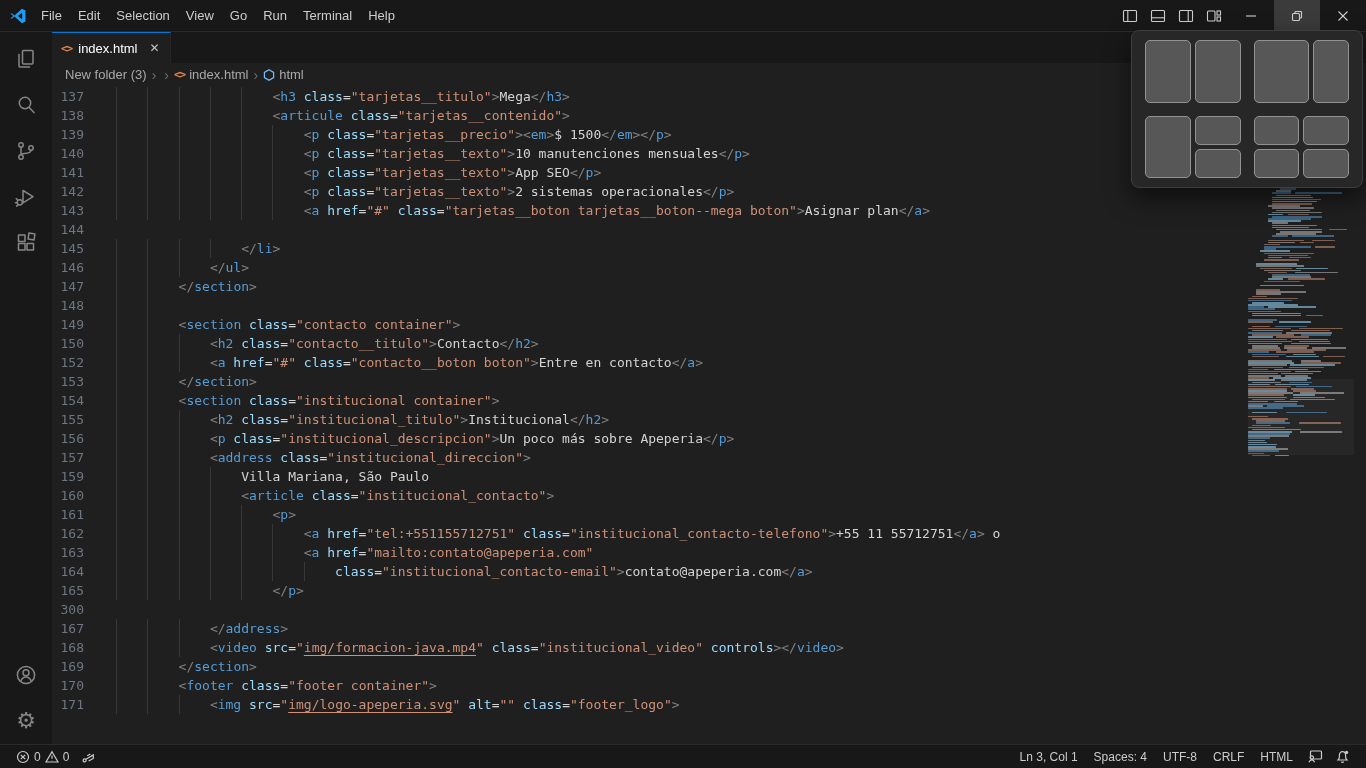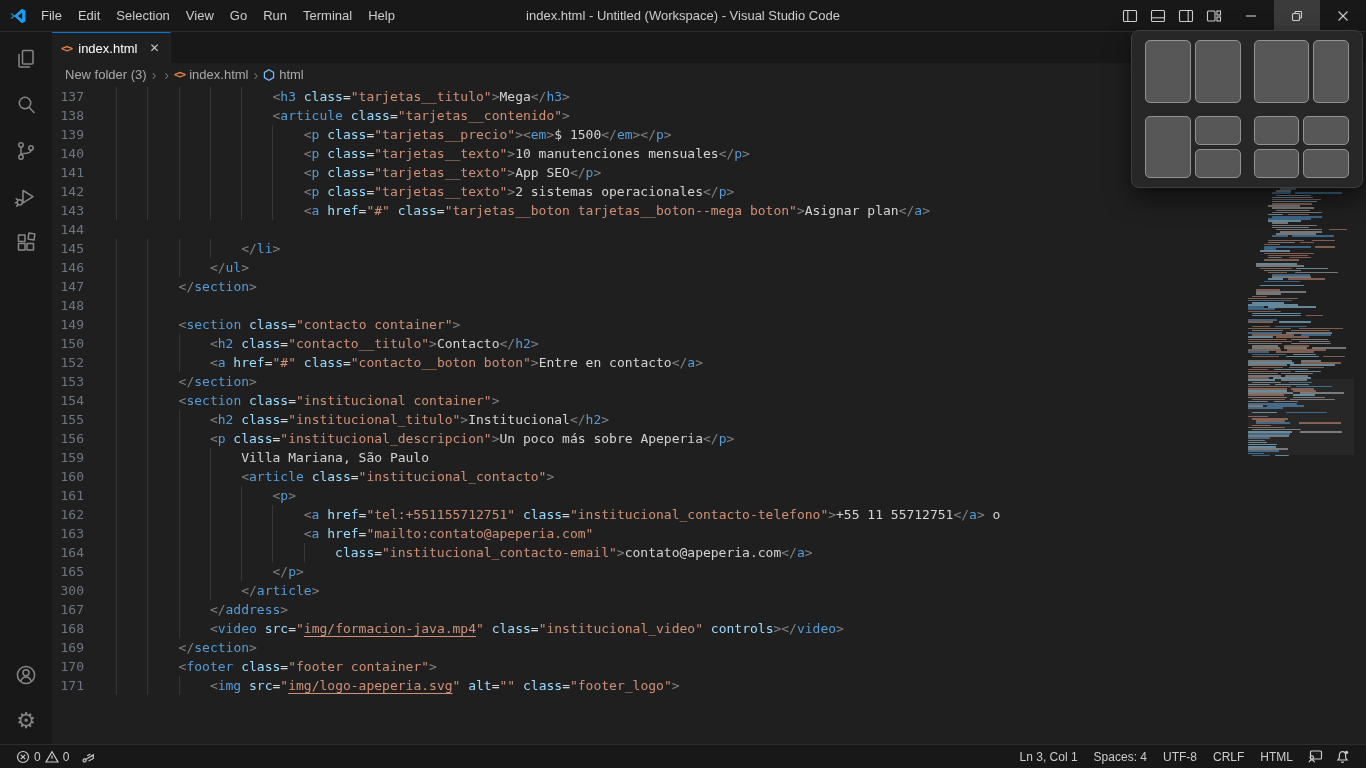--- a/index.html
+++ b/index.html
@@ -89,21 +89,20 @@
     <div class="menubar">
         <div class="menu-item">File</div>
         <div class="menu-item">Edit</div>
         <div class="menu-item">Selection</div>
         <div class="menu-item">View</div>
         <div class="menu-item">Go</div>
         <div class="menu-item">Run</div>
         <div class="menu-item">Terminal</div>
         <div class="menu-item">Help</div>
       </div>
-    <div class="window-title">index.html - Untitled (Workspace) - Visual Studio Code</div>
     <div class="tb-right">
       <div class="layout-btn">
         <svg width="16" height="16" viewBox="0 0 16 16">
             <rect x="1.5" y="2.5" width="13" height="11" rx="1"></rect>
             <line x1="5.8" y1="2.5" x2="5.8" y2="13.5"></line>
           </svg>
       </div>
       <div class="layout-btn">
         <svg width="16" height="16" viewBox="0 0 16 16">
             <rect x="1.5" y="2.5" width="13" height="11" rx="1"></rect>
@@ -235,28 +234,29 @@
             <div class="row"><span class="ln">146</span><span class="code"><span class="ig"></span><span class="ig"></span><span class="ig"></span><span class="tk-p">&lt;/</span><span class="tk-t">ul</span><span class="tk-p">&gt;</span></span></div>
             <div class="row"><span class="ln">147</span><span class="code"><span class="ig"></span><span class="ig"></span><span class="tk-p">&lt;/</span><span class="tk-t">section</span><span class="tk-p">&gt;</span></span></div>
             <div class="row"><span class="ln">148</span><span class="code"><span class="ig"></span><span class="ig"></span></span></div>
             <div class="row"><span class="ln">149</span><span class="code"><span class="ig"></span><span class="ig"></span><span class="tk-p">&lt;</span><span class="tk-t">section</span><span class="tk-a"> class</span><span class="tk-e">=</span><span class="tk-s">"contacto container"</span><span class="tk-p">&gt;</span></span></div>
             <div class="row"><span class="ln">150</span><span class="code"><span class="ig"></span><span class="ig"></span><span class="ig"></span><span class="tk-p">&lt;</span><span class="tk-t">h2</span><span class="tk-a"> class</span><span class="tk-e">=</span><span class="tk-s">"contacto__titulo"</span><span class="tk-p">&gt;</span><span class="tk-x">Contacto</span><span class="tk-p">&lt;/</span><span class="tk-t">h2</span><span class="tk-p">&gt;</span></span></div>
             <div class="row"><span class="ln">152</span><span class="code"><span class="ig"></span><span class="ig"></span><span class="ig"></span><span class="tk-p">&lt;</span><span class="tk-t">a</span><span class="tk-a"> href</span><span class="tk-e">=</span><span class="tk-s">"#"</span><span class="tk-a"> class</span><span class="tk-e">=</span><span class="tk-s">"contacto__boton boton"</span><span class="tk-p">&gt;</span><span class="tk-x">Entre en contacto</span><span class="tk-p">&lt;/</span><span class="tk-t">a</span><span class="tk-p">&gt;</span></span></div>
             <div class="row"><span class="ln">153</span><span class="code"><span class="ig"></span><span class="ig"></span><span class="tk-p">&lt;/</span><span class="tk-t">section</span><span class="tk-p">&gt;</span></span></div>
             <div class="row"><span class="ln">154</span><span class="code"><span class="ig"></span><span class="ig"></span><span class="tk-p">&lt;</span><span class="tk-t">section</span><span class="tk-a"> class</span><span class="tk-e">=</span><span class="tk-s">"institucional container"</span><span class="tk-p">&gt;</span></span></div>
             <div class="row"><span class="ln">155</span><span class="code"><span class="ig"></span><span class="ig"></span><span class="ig"></span><span class="tk-p">&lt;</span><span class="tk-t">h2</span><span class="tk-a"> class</span><span class="tk-e">=</span><span class="tk-s">"institucional_titulo"</span><span class="tk-p">&gt;</span><span class="tk-x">Institucional</span><span class="tk-p">&lt;/</span><span class="tk-t">h2</span><span class="tk-p">&gt;</span></span></div>
             <div class="row"><span class="ln">156</span><span class="code"><span class="ig"></span><span class="ig"></span><span class="ig"></span><span class="tk-p">&lt;</span><span class="tk-t">p</span><span class="tk-a"> class</span><span class="tk-e">=</span><span class="tk-s">"institucional_descripcion"</span><span class="tk-p">&gt;</span><span class="tk-x">Un poco más sobre Apeperia</span><span class="tk-p">&lt;/</span><span class="tk-t">p</span><span class="tk-p">&gt;</span></span></div>
+            <div class="row"><span class="ln">157</span><span class="code"><span class="ig"></span><span class="ig"></span><span class="ig"></span><span class="tk-p">&lt;</span><span class="tk-t">address</span><span class="tk-a"> class</span><span class="tk-e">=</span><span class="tk-s">"institucional_direccion"</span><span class="tk-p">&gt;</span></span></div>
             <div class="row"><span class="ln">159</span><span class="code"><span class="ig"></span><span class="ig"></span><span class="ig"></span><span class="ig"></span><span class="tk-x">Villa Mariana, São Paulo</span></span></div>
             <div class="row"><span class="ln">160</span><span class="code"><span class="ig"></span><span class="ig"></span><span class="ig"></span><span class="ig"></span><span class="tk-p">&lt;</span><span class="tk-t">article</span><span class="tk-a"> class</span><span class="tk-e">=</span><span class="tk-s">"institucional_contacto"</span><span class="tk-p">&gt;</span></span></div>
             <div class="row"><span class="ln">161</span><span class="code"><span class="ig"></span><span class="ig"></span><span class="ig"></span><span class="ig"></span><span class="ig"></span><span class="tk-p">&lt;</span><span class="tk-t">p</span><span class="tk-p">&gt;</span></span></div>
             <div class="row"><span class="ln">162</span><span class="code"><span class="ig"></span><span class="ig"></span><span class="ig"></span><span class="ig"></span><span class="ig"></span><span class="ig"></span><span class="tk-p">&lt;</span><span class="tk-t">a</span><span class="tk-a"> href</span><span class="tk-e">=</span><span class="tk-s">"tel:+551155712751"</span><span class="tk-a"> class</span><span class="tk-e">=</span><span class="tk-s">"institucional_contacto-telefono"</span><span class="tk-p">&gt;</span><span class="tk-x">+55 11 55712751</span><span class="tk-p">&lt;/</span><span class="tk-t">a</span><span class="tk-p">&gt;</span><span class="tk-x"> o</span></span></div>
             <div class="row"><span class="ln">163</span><span class="code"><span class="ig"></span><span class="ig"></span><span class="ig"></span><span class="ig"></span><span class="ig"></span><span class="ig"></span><span class="tk-p">&lt;</span><span class="tk-t">a</span><span class="tk-a"> href</span><span class="tk-e">=</span><span class="tk-s">"mailto:contato@apeperia.com"</span></span></div>
             <div class="row"><span class="ln">164</span><span class="code"><span class="ig"></span><span class="ig"></span><span class="ig"></span><span class="ig"></span><span class="ig"></span><span class="ig"></span><span class="ig"></span><span class="tk-a">class</span><span class="tk-e">=</span><span class="tk-s">"institucional_contacto-email"</span><span class="tk-p">&gt;</span><span class="tk-x">contato@apeperia.com</span><span class="tk-p">&lt;/</span><span class="tk-t">a</span><span class="tk-p">&gt;</span></span></div>
             <div class="row"><span class="ln">165</span><span class="code"><span class="ig"></span><span class="ig"></span><span class="ig"></span><span class="ig"></span><span class="ig"></span><span class="tk-p">&lt;/</span><span class="tk-t">p</span><span class="tk-p">&gt;</span></span></div>
-            <div class="row"><span class="ln">300</span><span class="code"><span class="ig"></span><span class="ig"></span><span class="ig"></span><span class="ig"></span><span class="tk-p">&lt;/</span><span class="tk-t">article</span><span class="tk-p">&gt;</span></span></div>
+            <div class="row"><span class="ln">300</span></div>
             <div class="row"><span class="ln">167</span><span class="code"><span class="ig"></span><span class="ig"></span><span class="ig"></span><span class="tk-p">&lt;/</span><span class="tk-t">address</span><span class="tk-p">&gt;</span></span></div>
             <div class="row"><span class="ln">168</span><span class="code"><span class="ig"></span><span class="ig"></span><span class="ig"></span><span class="tk-p">&lt;</span><span class="tk-t">video</span><span class="tk-a"> src</span><span class="tk-e">=</span><span class="tk-s">"</span><span class="tk-u">img/formacion-java.mp4</span><span class="tk-s">"</span><span class="tk-a"> class</span><span class="tk-e">=</span><span class="tk-s">"institucional_video"</span><span class="tk-a"> controls</span><span class="tk-p">&gt;&lt;/</span><span class="tk-t">video</span><span class="tk-p">&gt;</span></span></div>
             <div class="row"><span class="ln">169</span><span class="code"><span class="ig"></span><span class="ig"></span><span class="tk-p">&lt;/</span><span class="tk-t">section</span><span class="tk-p">&gt;</span></span></div>
             <div class="row"><span class="ln">170</span><span class="code"><span class="ig"></span><span class="ig"></span><span class="tk-p">&lt;</span><span class="tk-t">footer</span><span class="tk-a"> class</span><span class="tk-e">=</span><span class="tk-s">"footer container"</span><span class="tk-p">&gt;</span></span></div>
             <div class="row"><span class="ln">171</span><span class="code"><span class="ig"></span><span class="ig"></span><span class="ig"></span><span class="tk-p">&lt;</span><span class="tk-t">img</span><span class="tk-a"> src</span><span class="tk-e">=</span><span class="tk-s">"</span><span class="tk-u">img/logo-apeperia.svg</span><span class="tk-s">"</span><span class="tk-a"> alt</span><span class="tk-e">=</span><span class="tk-s">""</span><span class="tk-a"> class</span><span class="tk-e">=</span><span class="tk-s">"footer_logo"</span><span class="tk-p">&gt;</span></span></div>
           </div>
         <div class="minimap">
             <div class="mm-bar" style="top: 5.3px; left: 4px; width: 28.2209px; background: rgb(206, 145, 120); opacity: 0.55;"></div>
             <div class="mm-bar" style="top: 7.45px; left: 8px; width: 18.2379px; background: rgb(156, 220, 254); opacity: 0.55;"></div>
             <div class="mm-bar" style="top: 9.6px; left: 8px; width: 33.3896px; background: rgb(206, 145, 120); opacity: 0.55;"></div>

